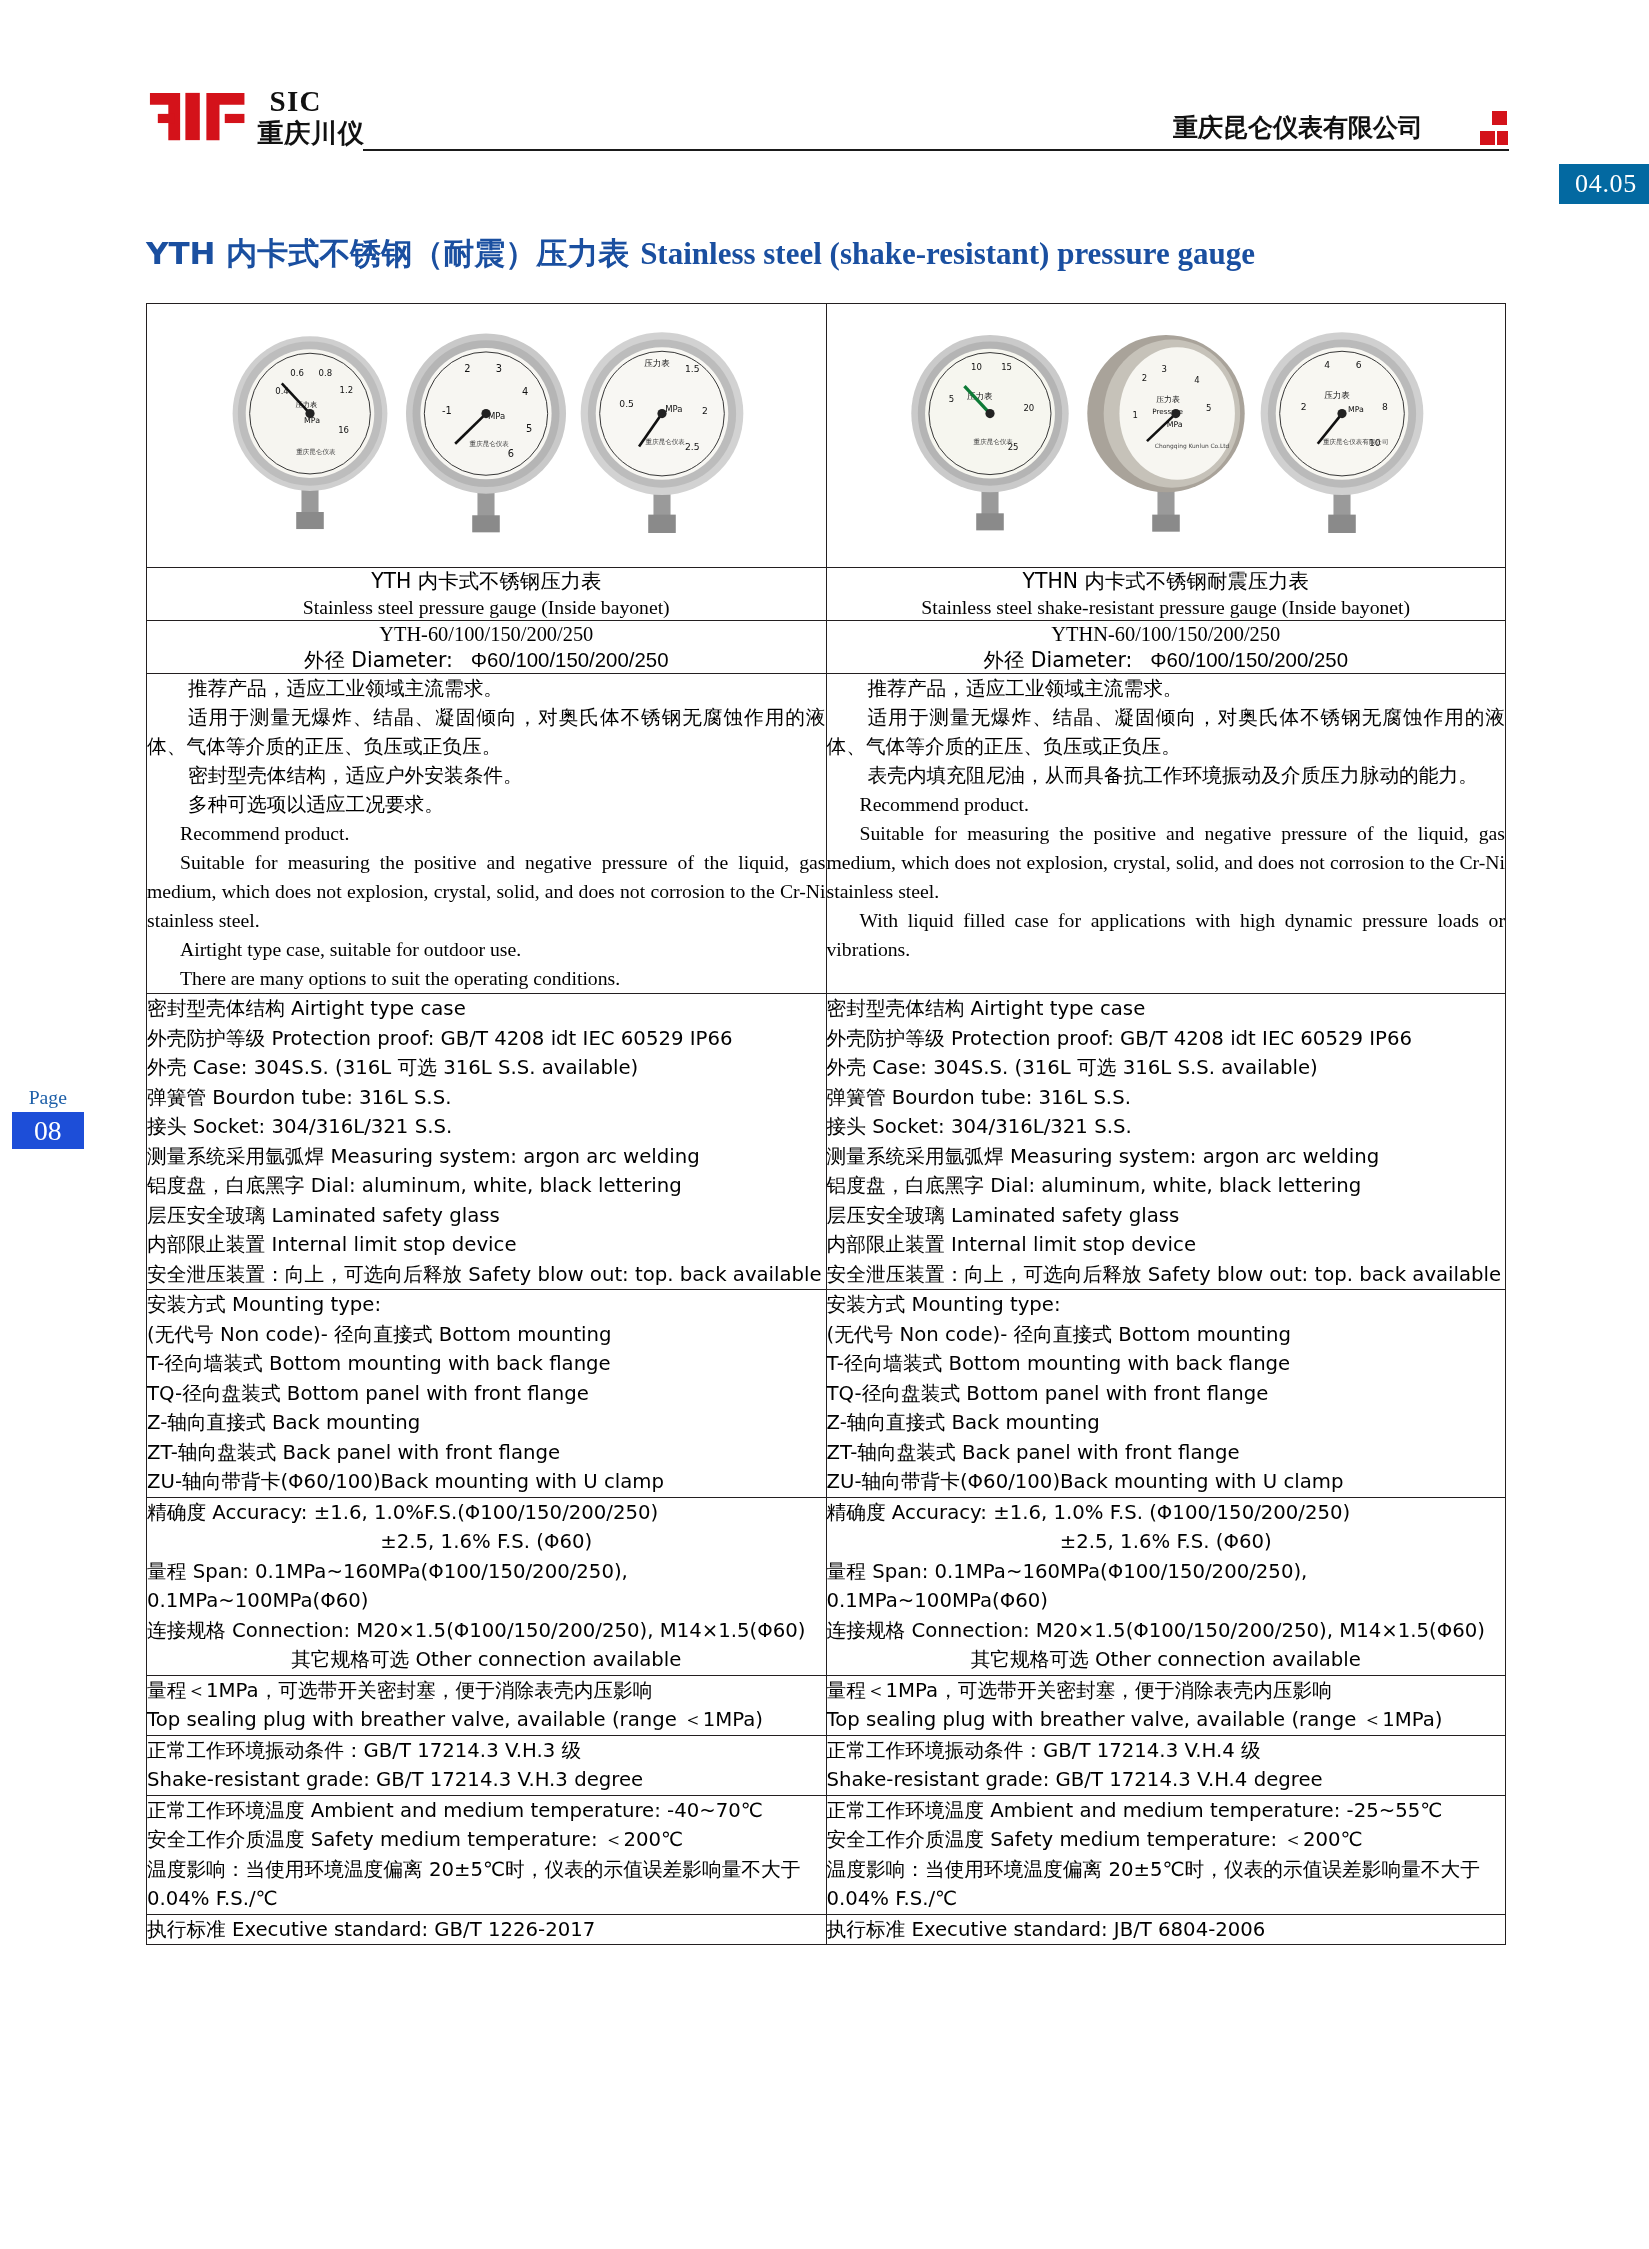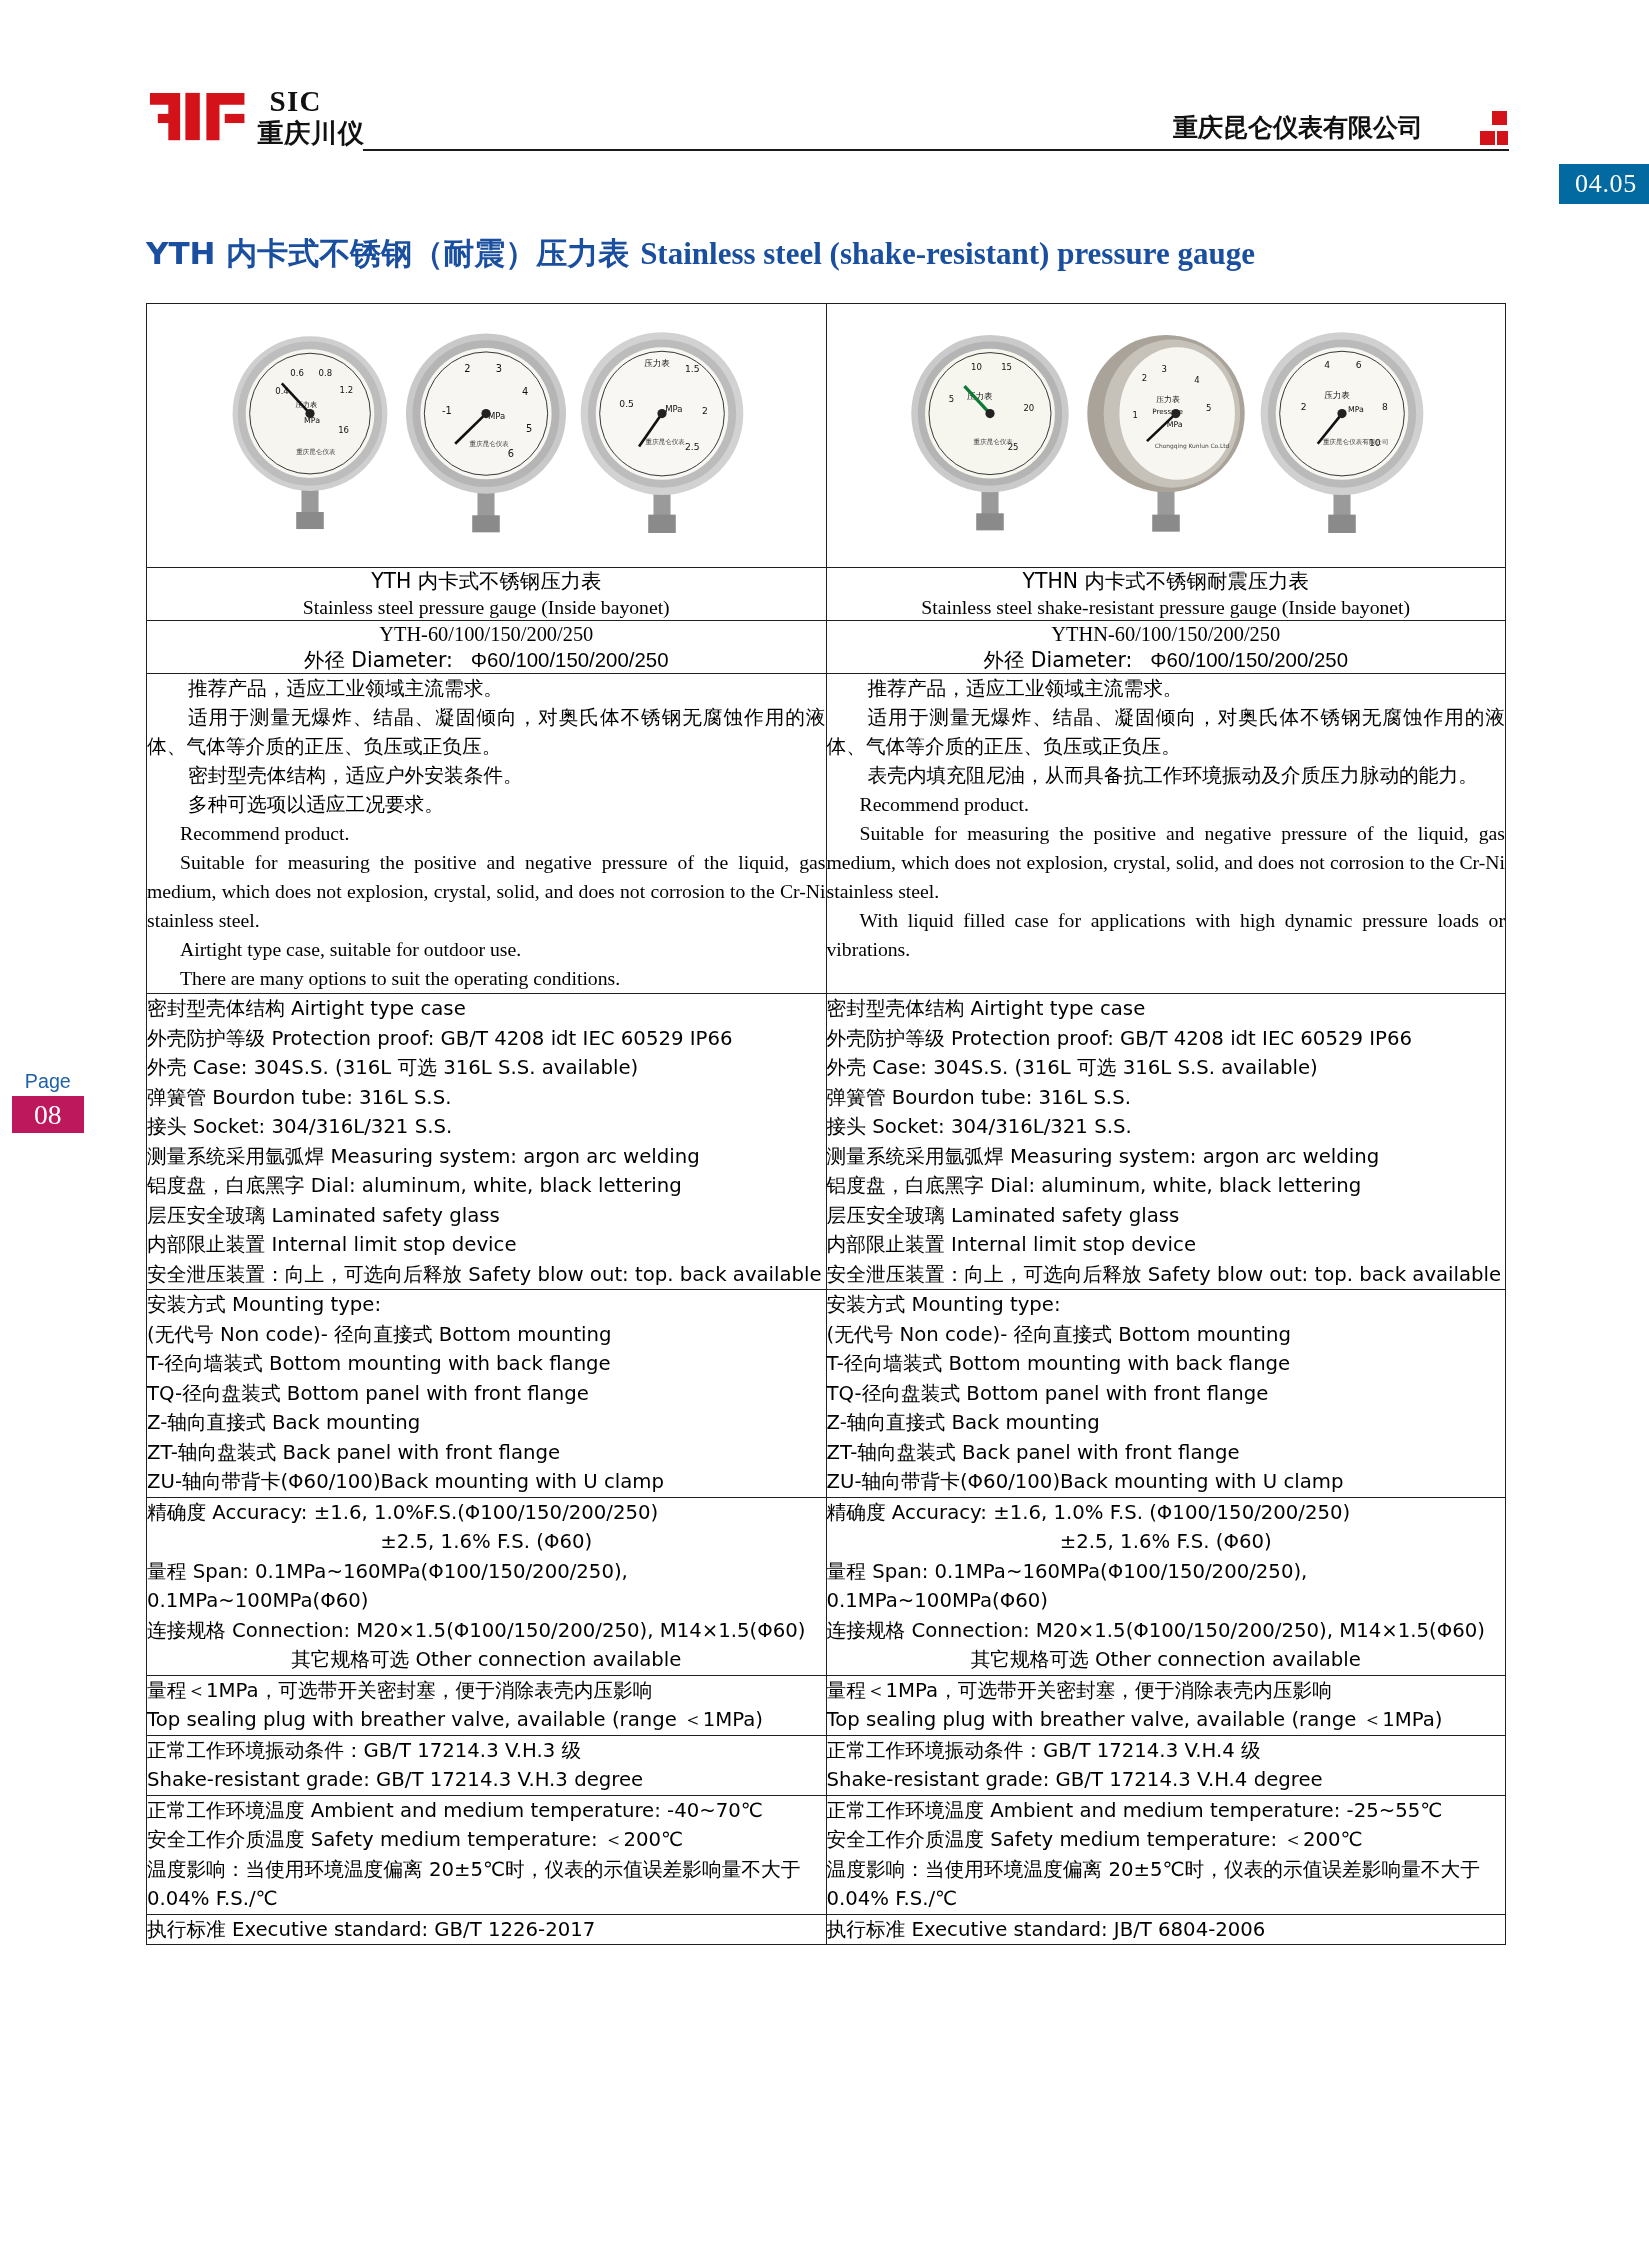--- a/index.html
+++ b/index.html
@@ -131,28 +131,29 @@
 
   
   .side-tab {
     position: absolute;
     left: 11.8px;
     top: 1070px;
     width: 72px;
     text-align: center;
   }
   .side-tab .lbl {
-    font-family: Liberation Sans, sans-serif;
+    font-family: Liberation Serif, serif;
     font-size: 19.7px;
     color: #1d5fa8;
     line-height: 23.6px;
+    margin-top: 16px;
   }
   .side-tab .num {
     margin-top: 2.6px;
-    background: #be185d;
+    background: #1d4ed8;
     color: #fff;
     font-family: "Liberation Serif", serif;
     font-size: 27.6px;
     line-height: 37px;
   }
 
   
   .tbl {
     position: absolute;
     left: 146px;

